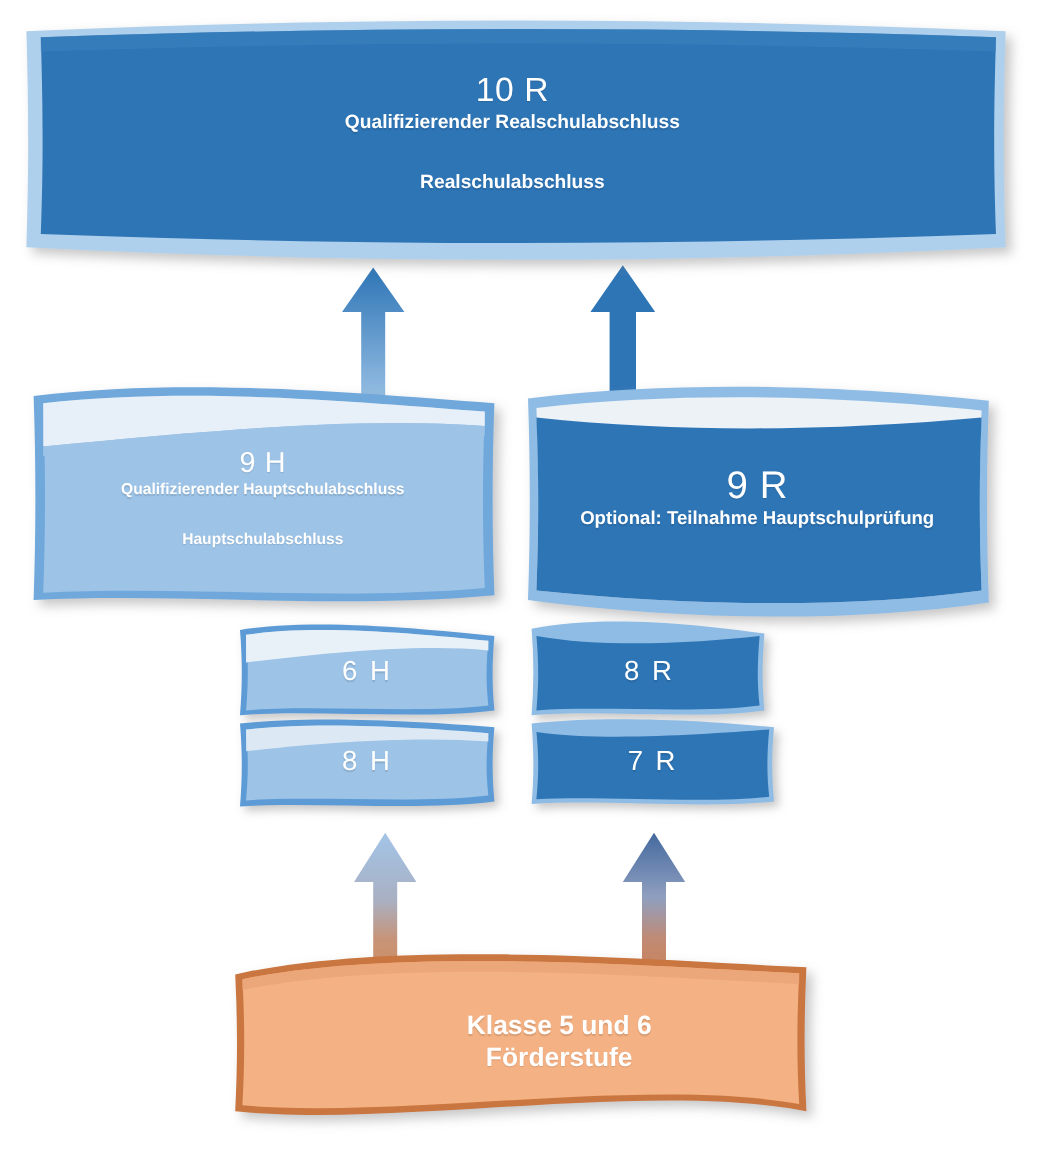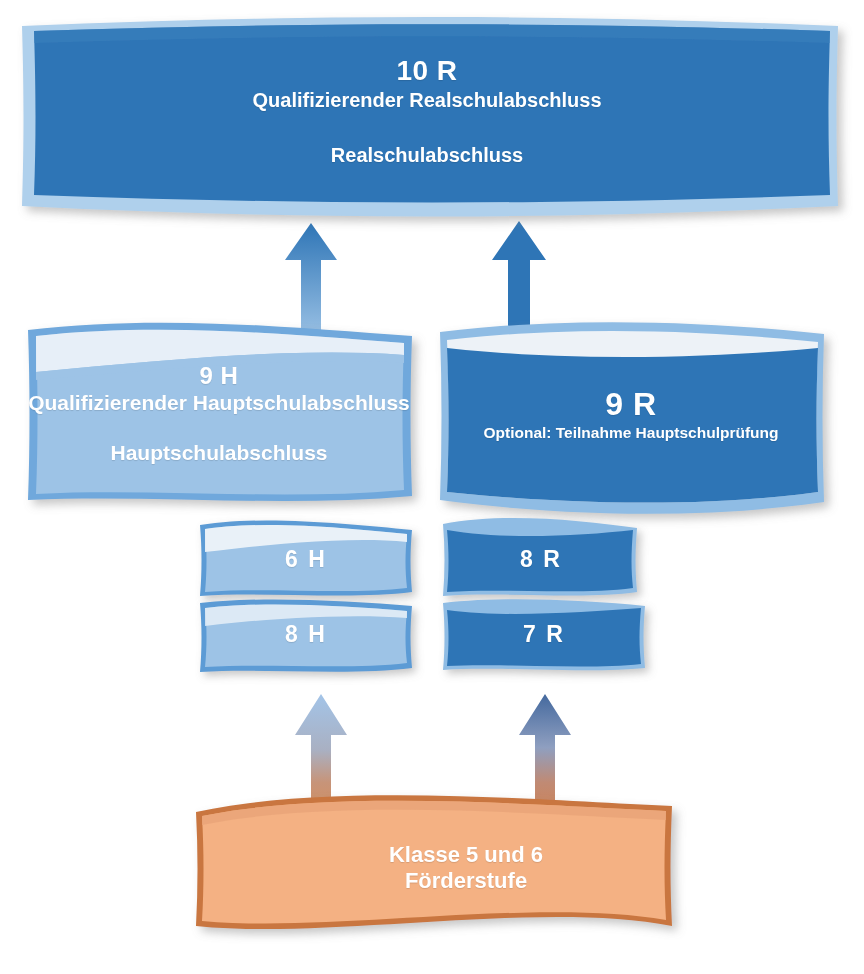--- a/index.html
+++ b/index.html
@@ -32,40 +32,40 @@
     align-items: center;
     justify-content: center;
     text-align: center;
     color: #ffffff;
     font-weight: bold;
     pointer-events: none;
     line-height: 1.16;
     text-shadow: 0 1px 1px rgba(0,0,0,0.12);
   }
   .lbl-code {
-    font-weight: bold;
+    font-weight: normal;
     letter-spacing: 0.5px;
   }
   .lbl-sub {
     font-weight: bold;
   }
   .lbl-gap {
     display: block;
   }
 
   
   #label-10r { left: 22px;  top: 26px;  width: 810px; height: 170px; }
   #label-10r .lbl-code { font-size: 28px; margin-bottom: 2px; }
-  #label-10r .lbl-sub  { font-size: 20px; }
+  #label-10r .lbl-sub  { font-size: 16px; }
   #label-10r .lbl-gap  { height: 32px; }
 
   
   #label-9h { left: 28px;  top: 330px; width: 382px; height: 168px; }
   #label-9h .lbl-code { font-size: 24px; margin-bottom: 1px; }
-  #label-9h .lbl-sub  { font-size: 21px; }
+  #label-9h .lbl-sub  { font-size: 13px; }
   #label-9h .lbl-gap  { height: 26px; }
 
   
   #label-9r { left: 440px; top: 330px; width: 382px; height: 168px; }
   #label-9r .lbl-code { font-size: 32px; margin-bottom: 1px; }
   #label-9r .lbl-sub  { font-size: 15.5px; }
 
   
   .small-label .lbl-code { font-size: 23px; letter-spacing: 2px; }
   #label-8h { left: 200px; top: 530px; width: 212px; height: 58px; }

